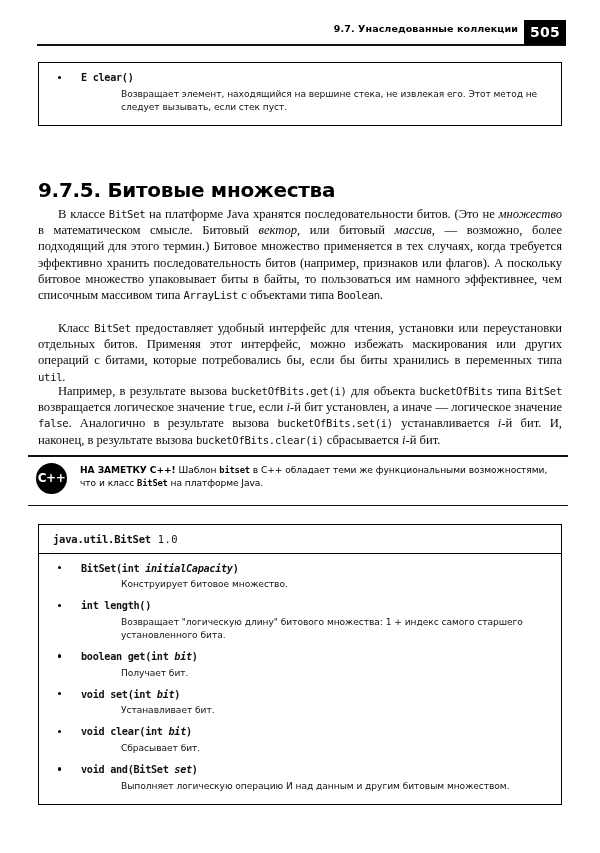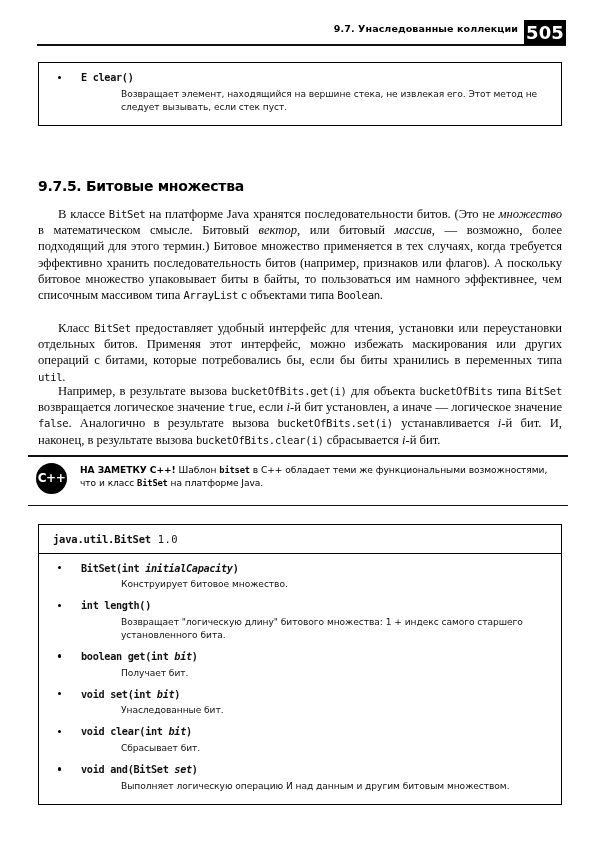--- a/index.html
+++ b/index.html
@@ -63,21 +63,21 @@
   .page-number {
     position: absolute;
     left: 0; top: 0;
     width: 42px;
     height: 25px;
     line-height: 25px;
     text-align: center;
     color: #fff;
     font-family: "DejaVu Sans", sans-serif;
     font-weight: bold;
-    font-size: 18px;
+    font-size: 14px;
     letter-spacing: 0.2px;
   }
 
   
   .apibox {
     position: absolute;
     left: 38px;
     width: 524px;
     border: 1.6px solid #000;
     box-sizing: border-box;
@@ -145,21 +145,21 @@
     margin-left: 40px;
   }
 
   
   .secthead {
     position: absolute;
     left: 38px;
     top: 178px;
     font-family: "DejaVu Sans", sans-serif;
     font-weight: bold;
-    font-size: 14px;
+    font-size: 20px;
     letter-spacing: -0.3px;
     color: #000;
     text-align: right;
   }
 
   
   .body {
     position: absolute;
     left: 38px;
     width: 524px;
@@ -295,21 +295,21 @@
 
       <div class="apiitem">
         <span class="bullet"></span>
         <div class="sig"><span>boolean get(int </span><span class="it">bit</span><span>)</span></div>
         <div class="desc">Получает бит.</div>
       </div>
 
       <div class="apiitem">
         <span class="bullet"></span>
         <div class="sig"><span>void set(int </span><span class="it">bit</span><span>)</span></div>
-        <div class="desc">Унаследованные бит.</div>
+        <div class="desc">Устанавливает бит.</div>
       </div>
 
       <div class="apiitem">
         <span class="bullet"></span>
         <div class="sig"><span>void clear(int </span><span class="it">bit</span><span>)</span></div>
         <div class="desc">Сбрасывает бит.</div>
       </div>
 
       <div class="apiitem">
         <span class="bullet"></span>

